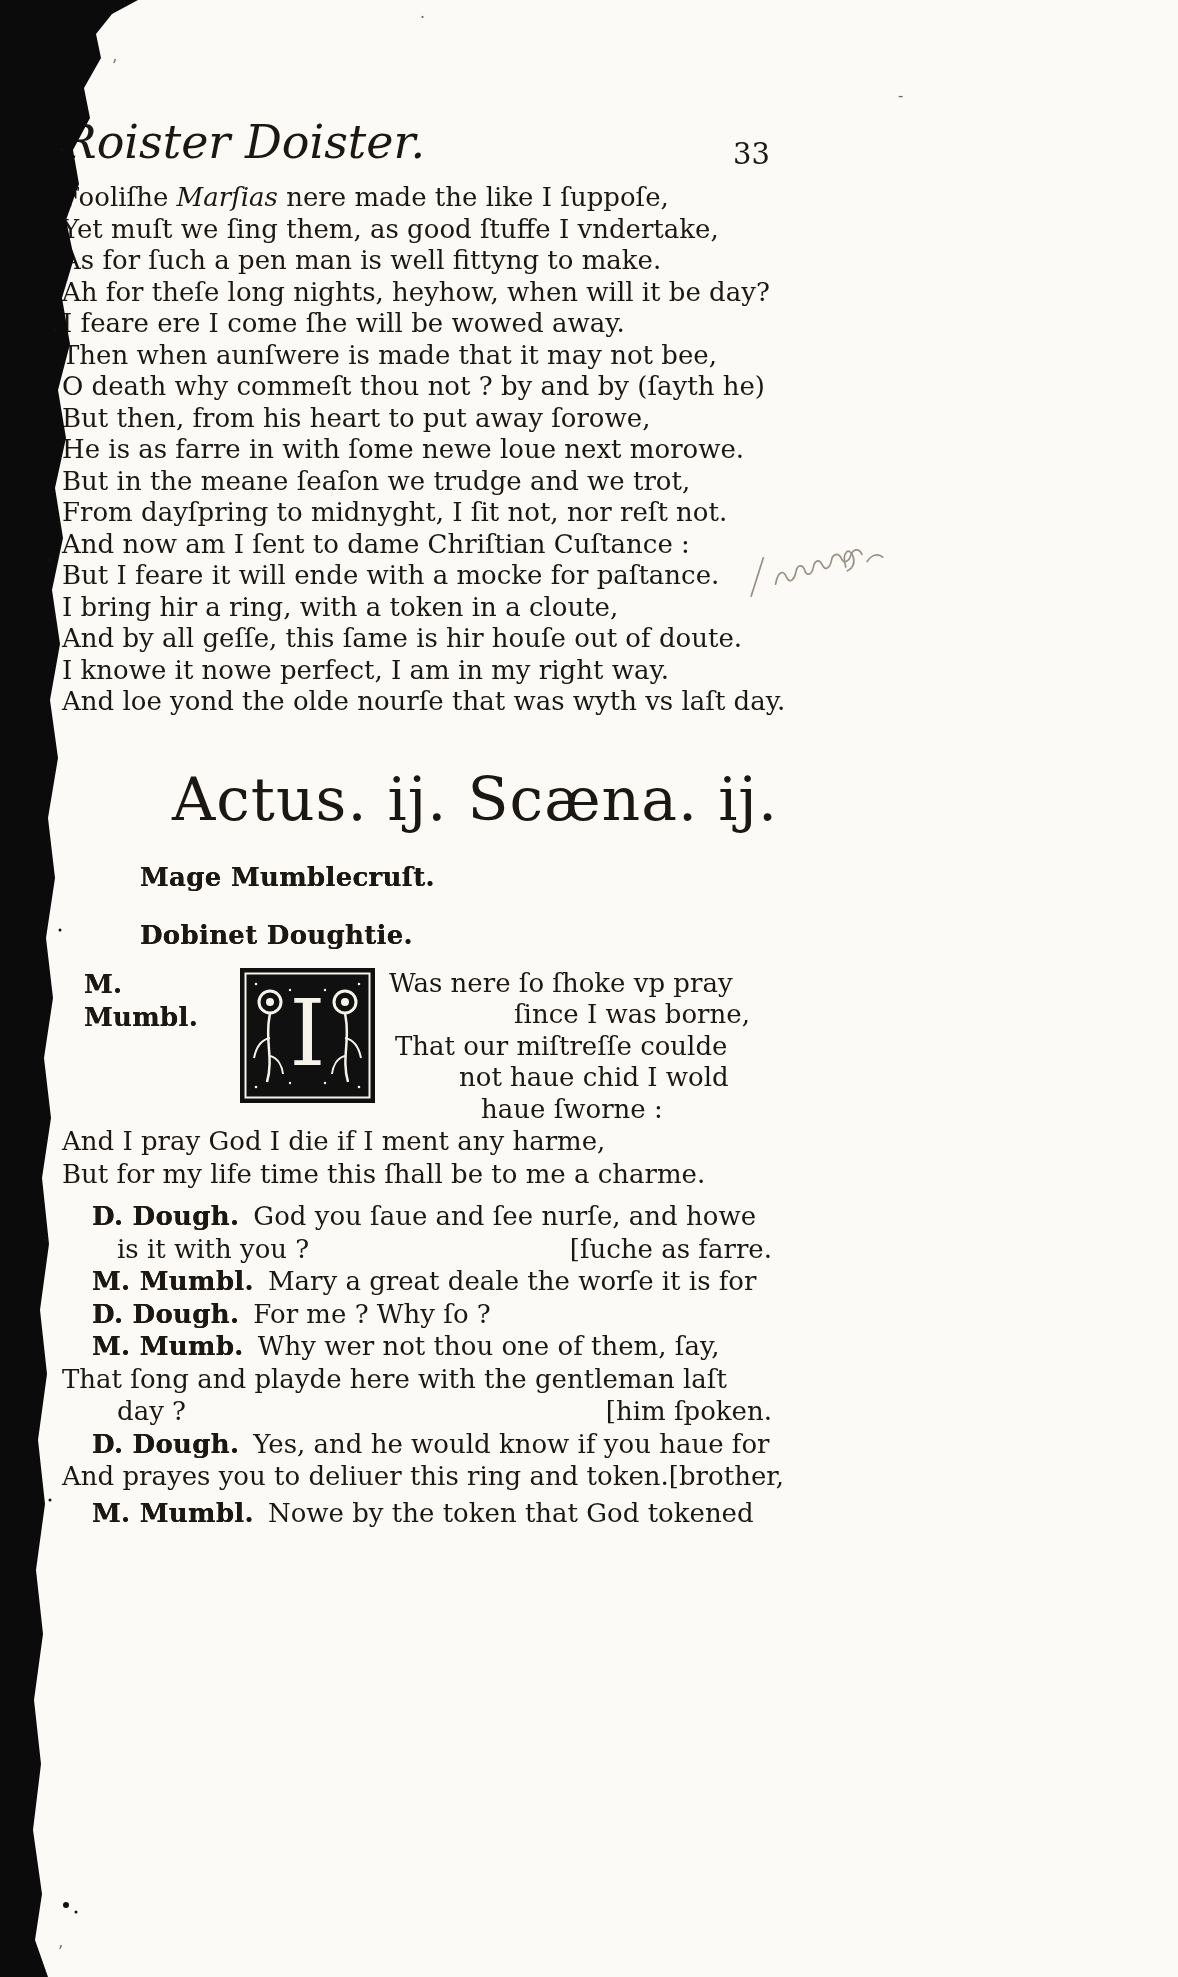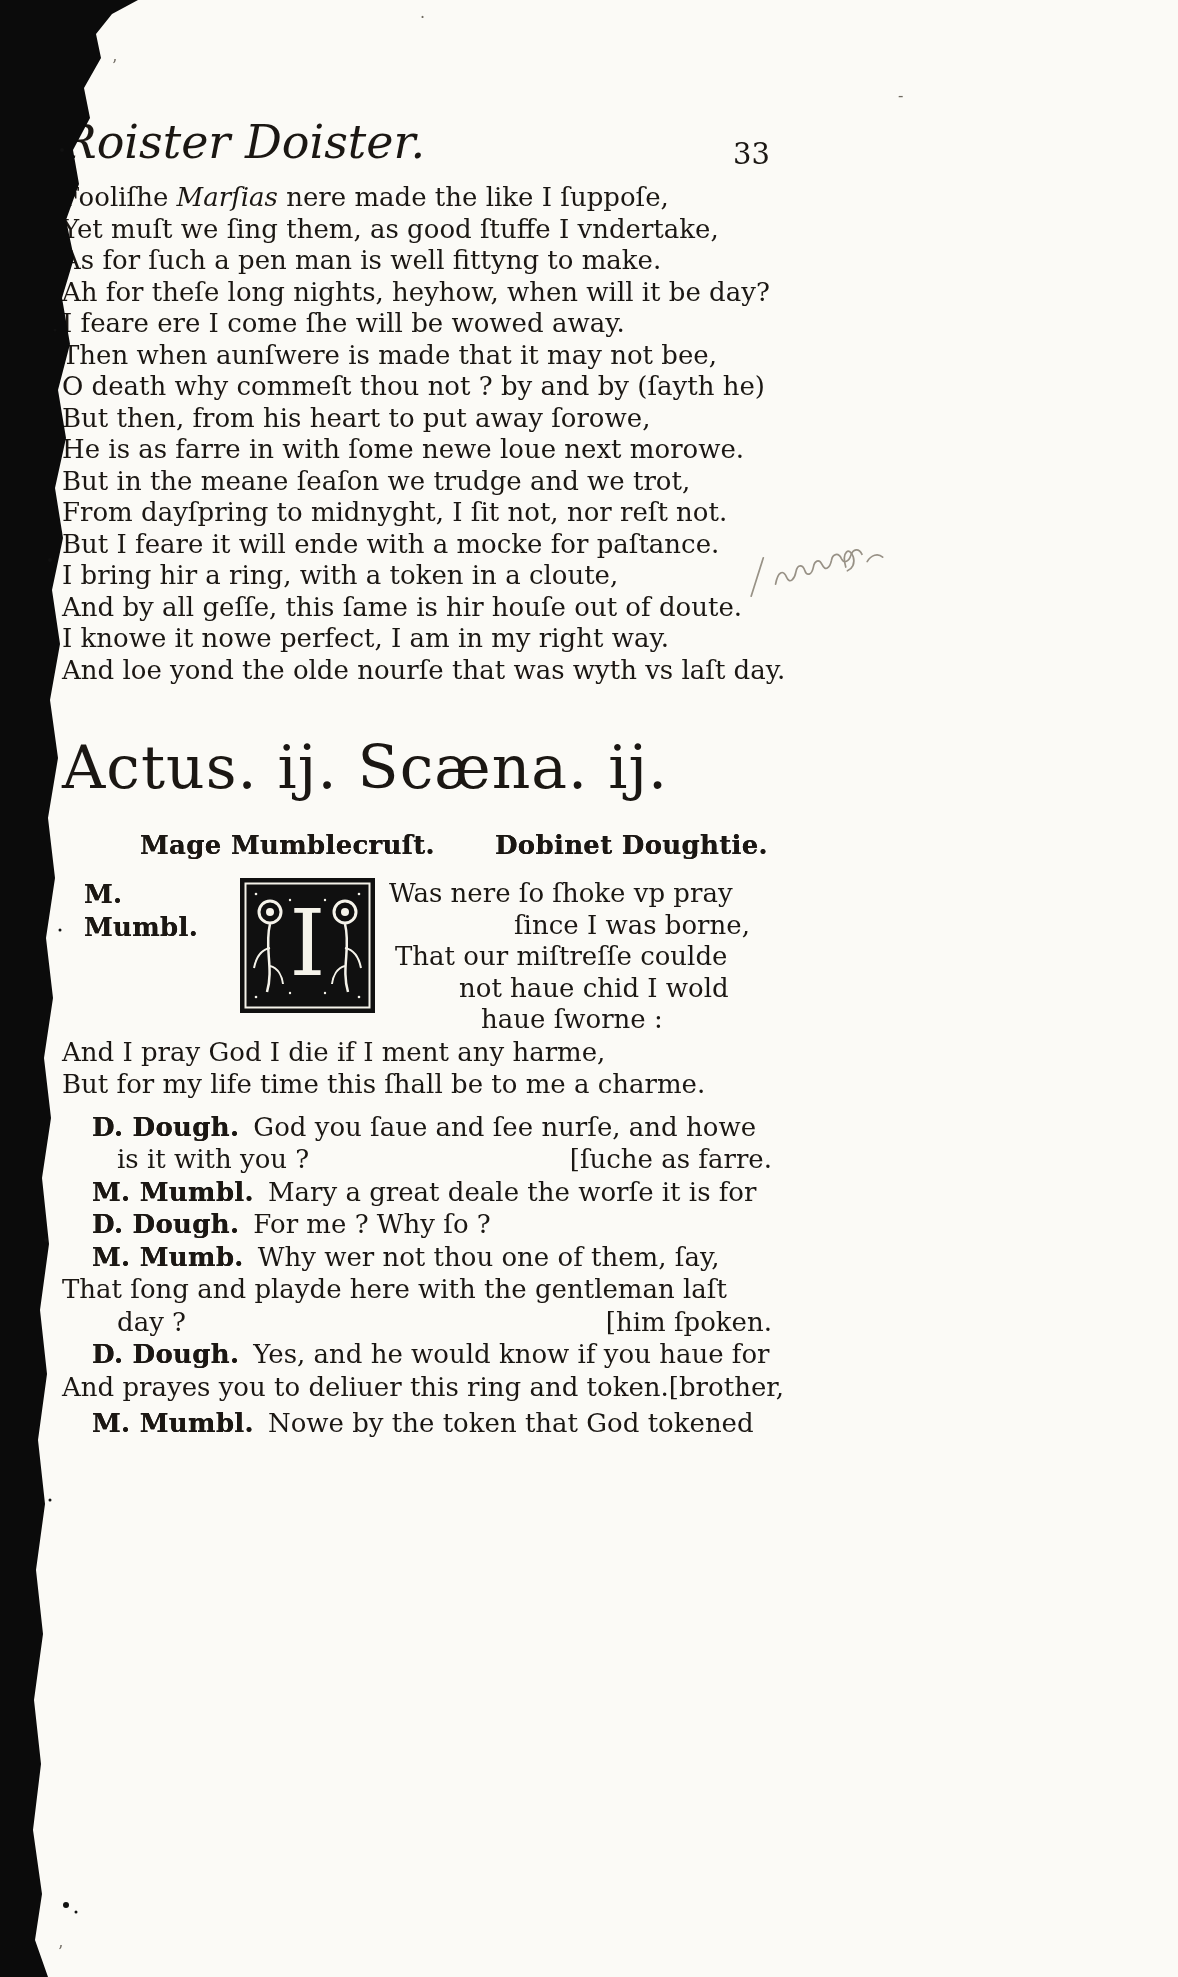--- a/index.html
+++ b/index.html
@@ -32,32 +32,33 @@
   }
   .verse{margin-top:14px;}
   .vline{
     font-size:26px;
     line-height:31.5px;
     white-space:nowrap;
   }
   .vline em{font-style:italic;}
   .scene-heading{
     margin-top:44px;
-    text-align:left;
+    text-align:right;
     font-size:60px;
     line-height:74px;
     letter-spacing:1px;
   }
   .characters{
     margin-top:24px;
     display:flex;
-    gap:60px;
+    gap:24px;
     padding-left:78px;
     font-size:26px;
     line-height:34px;
+    flex-direction:column;
   }
   .blackletter{
     font-weight:700;
     letter-spacing:.3px;
     text-shadow:0 0 .5px #1b1713;
   }
   .speech-row{
     margin-top:16px;
     display:flex;
     align-items:flex-start;
@@ -153,20 +154,21 @@
       <div class="vline">Yet muſt we ſing them, as good ſtuffe I vndertake,</div>
       <div class="vline">As for ſuch a pen man is well fittyng to make.</div>
       <div class="vline">Ah for theſe long nights, heyhow, when will it be day?</div>
       <div class="vline">I feare ere I come ſhe will be wowed away.</div>
       <div class="vline">Then when aunſwere is made that it may not bee,</div>
       <div class="vline">O death why commeſt thou not ? by and by (ſayth he)</div>
       <div class="vline">But then, from his heart to put away ſorowe,</div>
       <div class="vline">He is as farre in with ſome newe loue next morowe.</div>
       <div class="vline">But in the meane ſeaſon we trudge and we trot,</div>
       <div class="vline">From dayſpring to midnyght, I ſit not, nor reſt not.</div>
+      <div class="vline">And now am I ſent to dame Chriſtian Cuſtance :</div>
       <div class="vline">But I feare it will ende with a mocke for paſtance.</div>
       <div class="vline">I bring hir a ring, with a token in a cloute,</div>
       <div class="vline">And by all geſſe, this ſame is hir houſe out of doute.</div>
       <div class="vline">I knowe it nowe perfect, I am in my right way.</div>
       <div class="vline">And loe yond the olde nourſe that was wyth vs laſt day.</div>
     </div>
 
     <div class="scene-heading">Actus. ij. Scæna. ij.</div>
 
     <div class="characters">

